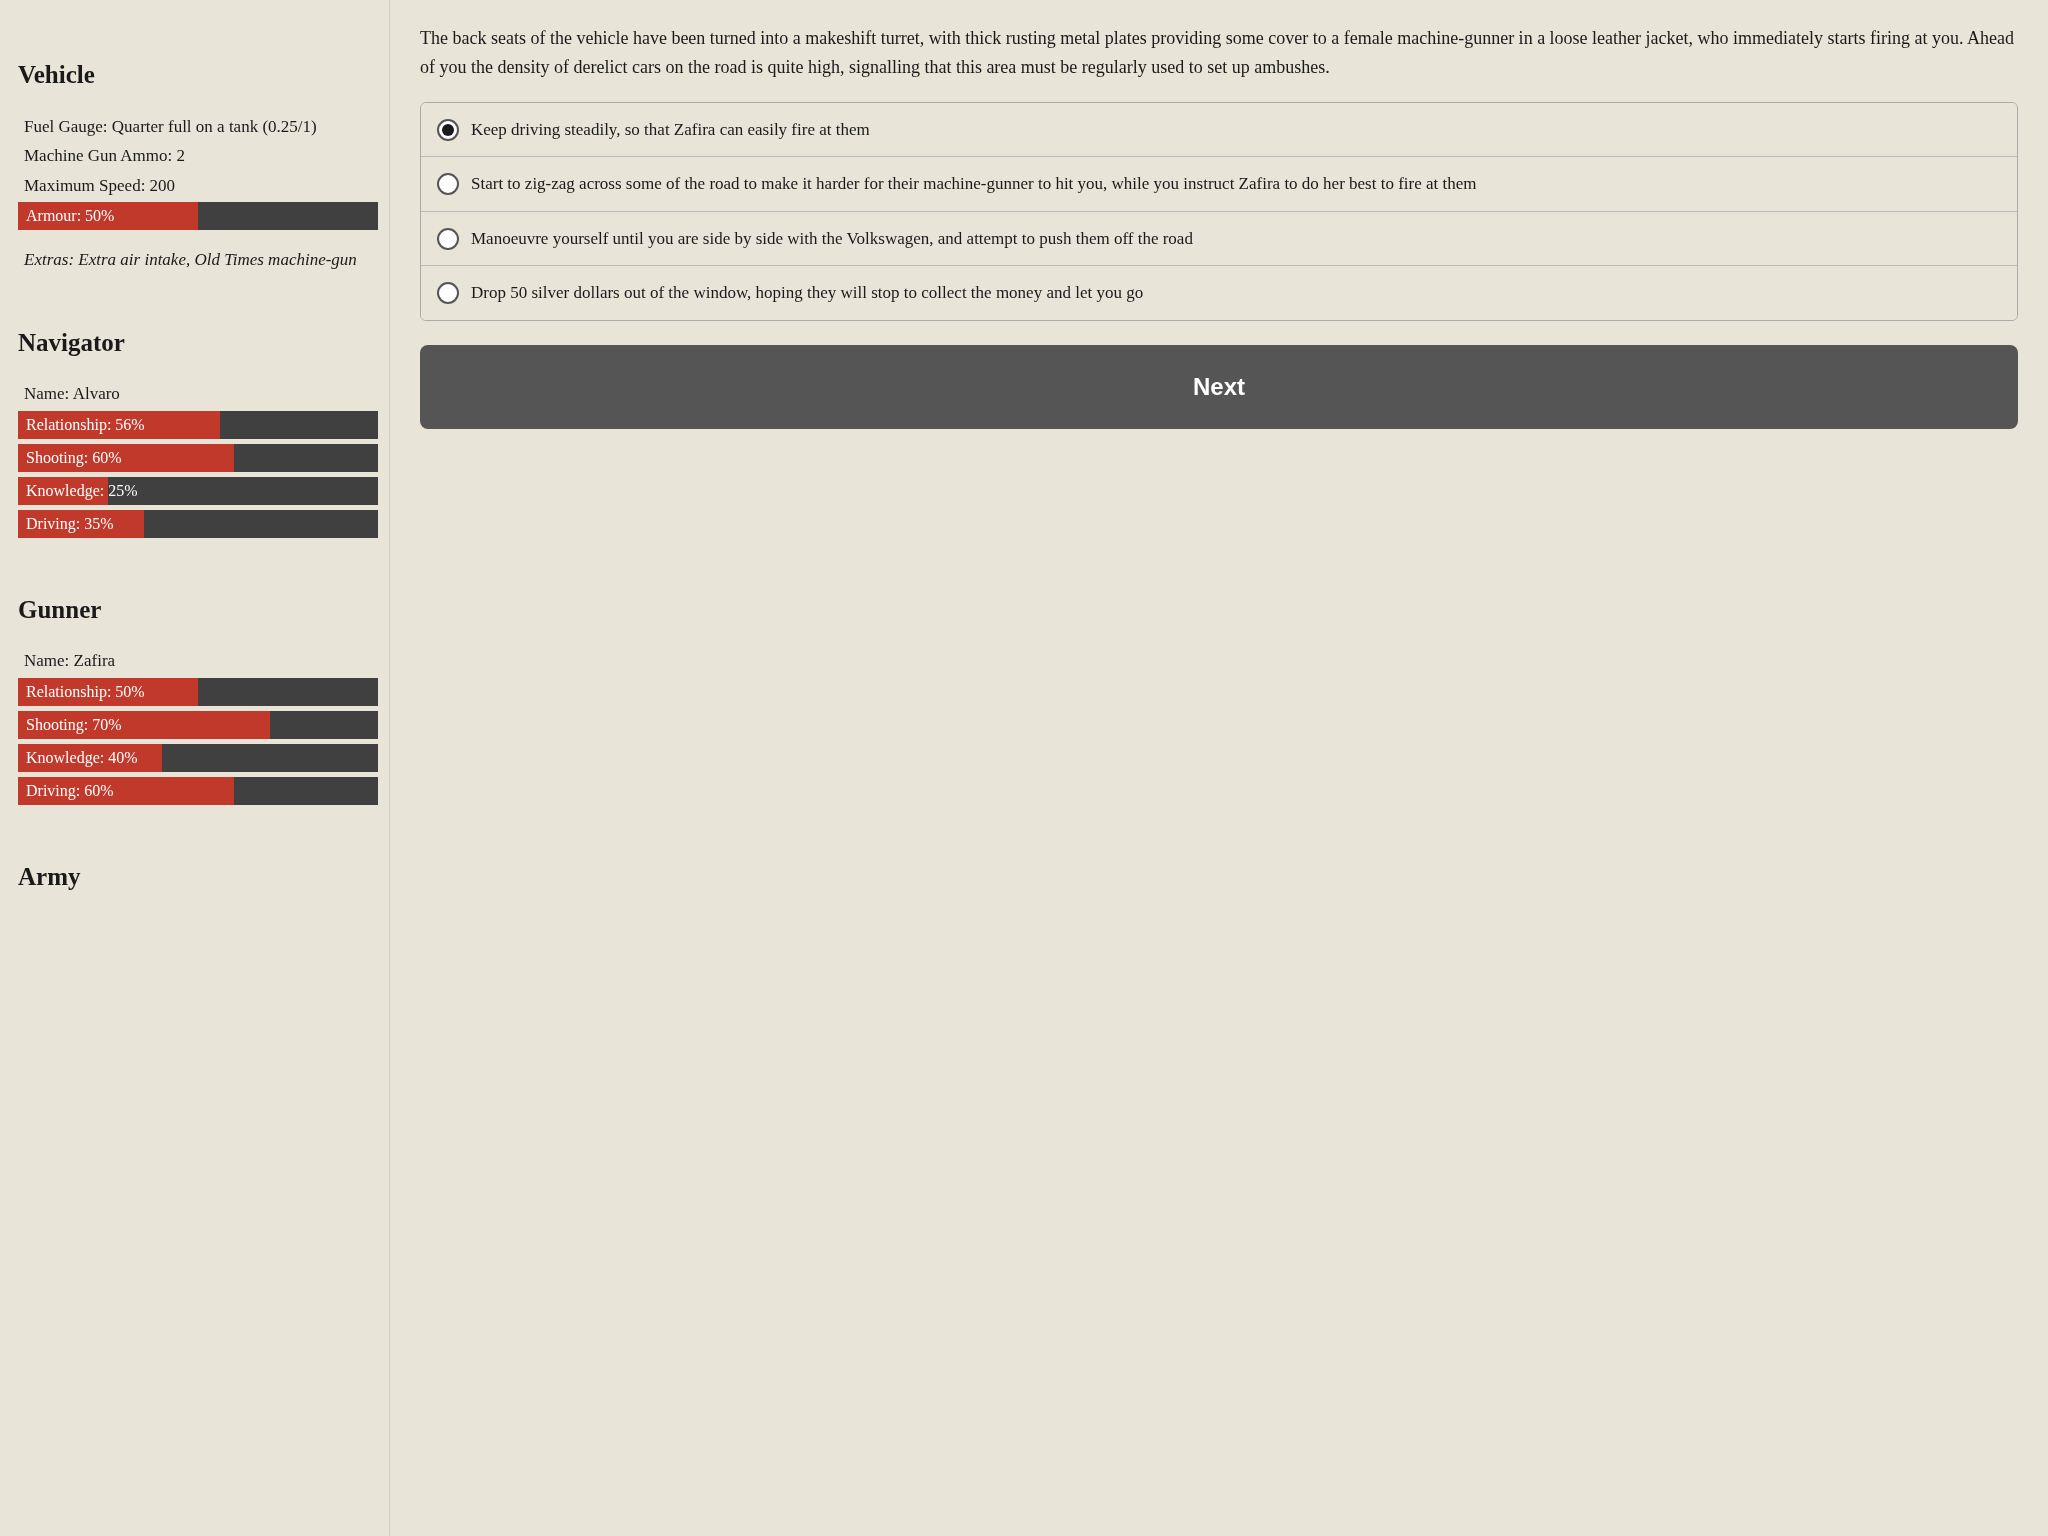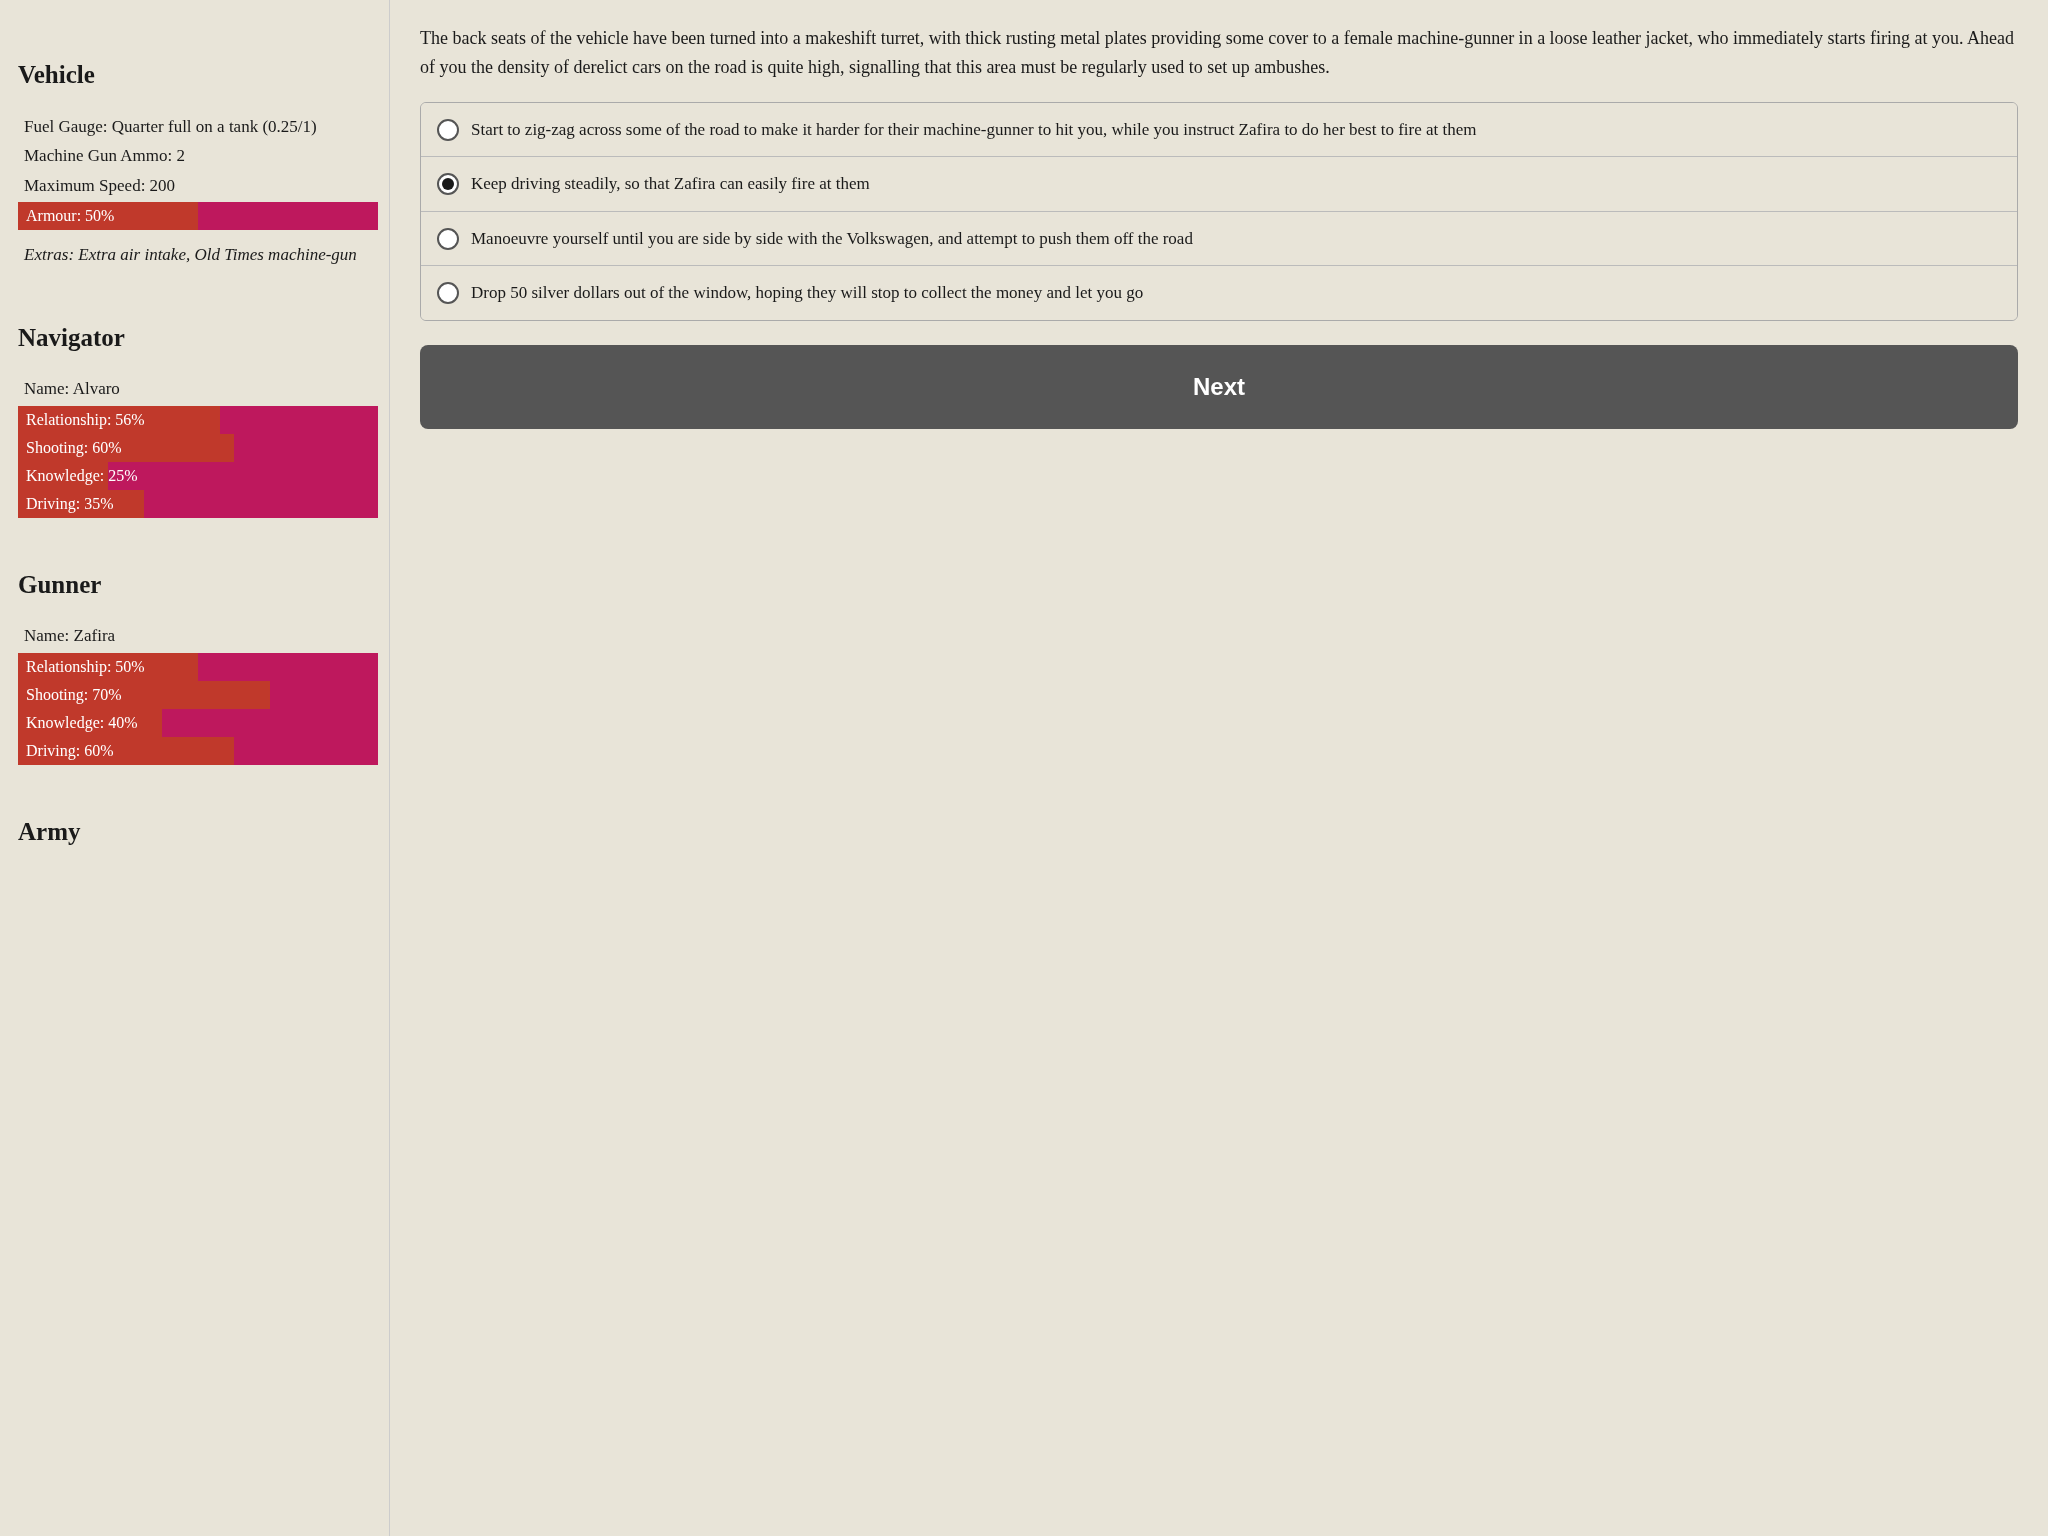--- a/index.html
+++ b/index.html
@@ -39,22 +39,23 @@
     }
     .stat-italic {
       font-style: italic;
       font-size: 17px;
       margin-bottom: 3px;
       padding-left: 6px;
     }
     .bar-wrapper {
       width: 360px;
       height: 28px;
-      background-color: #be185d;
+      background-color: #404040;
       position: relative;
+      margin-bottom: 5px;
     }
     .bar-fill {
       height: 100%;
       background-color: #c0392b;
       display: flex;
       align-items: center;
       padding-left: 8px;
     }
     .bar-label {
       color: white;
@@ -205,28 +206,28 @@
     <div class="section-title">Army</div>
   </div>
 
   <div class="main">
     <div class="narrative" id="narrative-container">
         <p>The back seats of the vehicle have been turned into a makeshift turret, with thick rusting metal plates providing some cover to a female machine-gunner in a loose leather jacket, who immediately starts firing at you. Ahead of you the density of derelict cars on the road is quite high, signalling that this area must be regularly used to set up ambushes.</p>
       </div>
 
     <div class="choices" id="choices-container">
         <div class="choice-item">
+          <div class="radio-outer">
+            <div class="radio-inner"></div>
+          </div>
+          <span class="choice-text">Keep driving steadily, so that Zafira can easily fire at them</span>
+        </div>
+        <div class="choice-item">
           <div class="radio-outer"></div>
           <span class="choice-text">Start to zig-zag across some of the road to make it harder for their machine-gunner to hit you, while you instruct Zafira to do her best to fire at them</span>
-        </div>
-        <div class="choice-item">
-          <div class="radio-outer">
-            <div class="radio-inner"></div>
-          </div>
-          <span class="choice-text">Keep driving steadily, so that Zafira can easily fire at them</span>
         </div>
         <div class="choice-item">
           <div class="radio-outer"></div>
           <span class="choice-text">Manoeuvre yourself until you are side by side with the Volkswagen, and attempt to push them off the road</span>
         </div>
         <div class="choice-item">
           <div class="radio-outer"></div>
           <span class="choice-text">Drop 50 silver dollars out of the window, hoping they will stop to collect the money and let you go</span>
         </div>
       </div>

